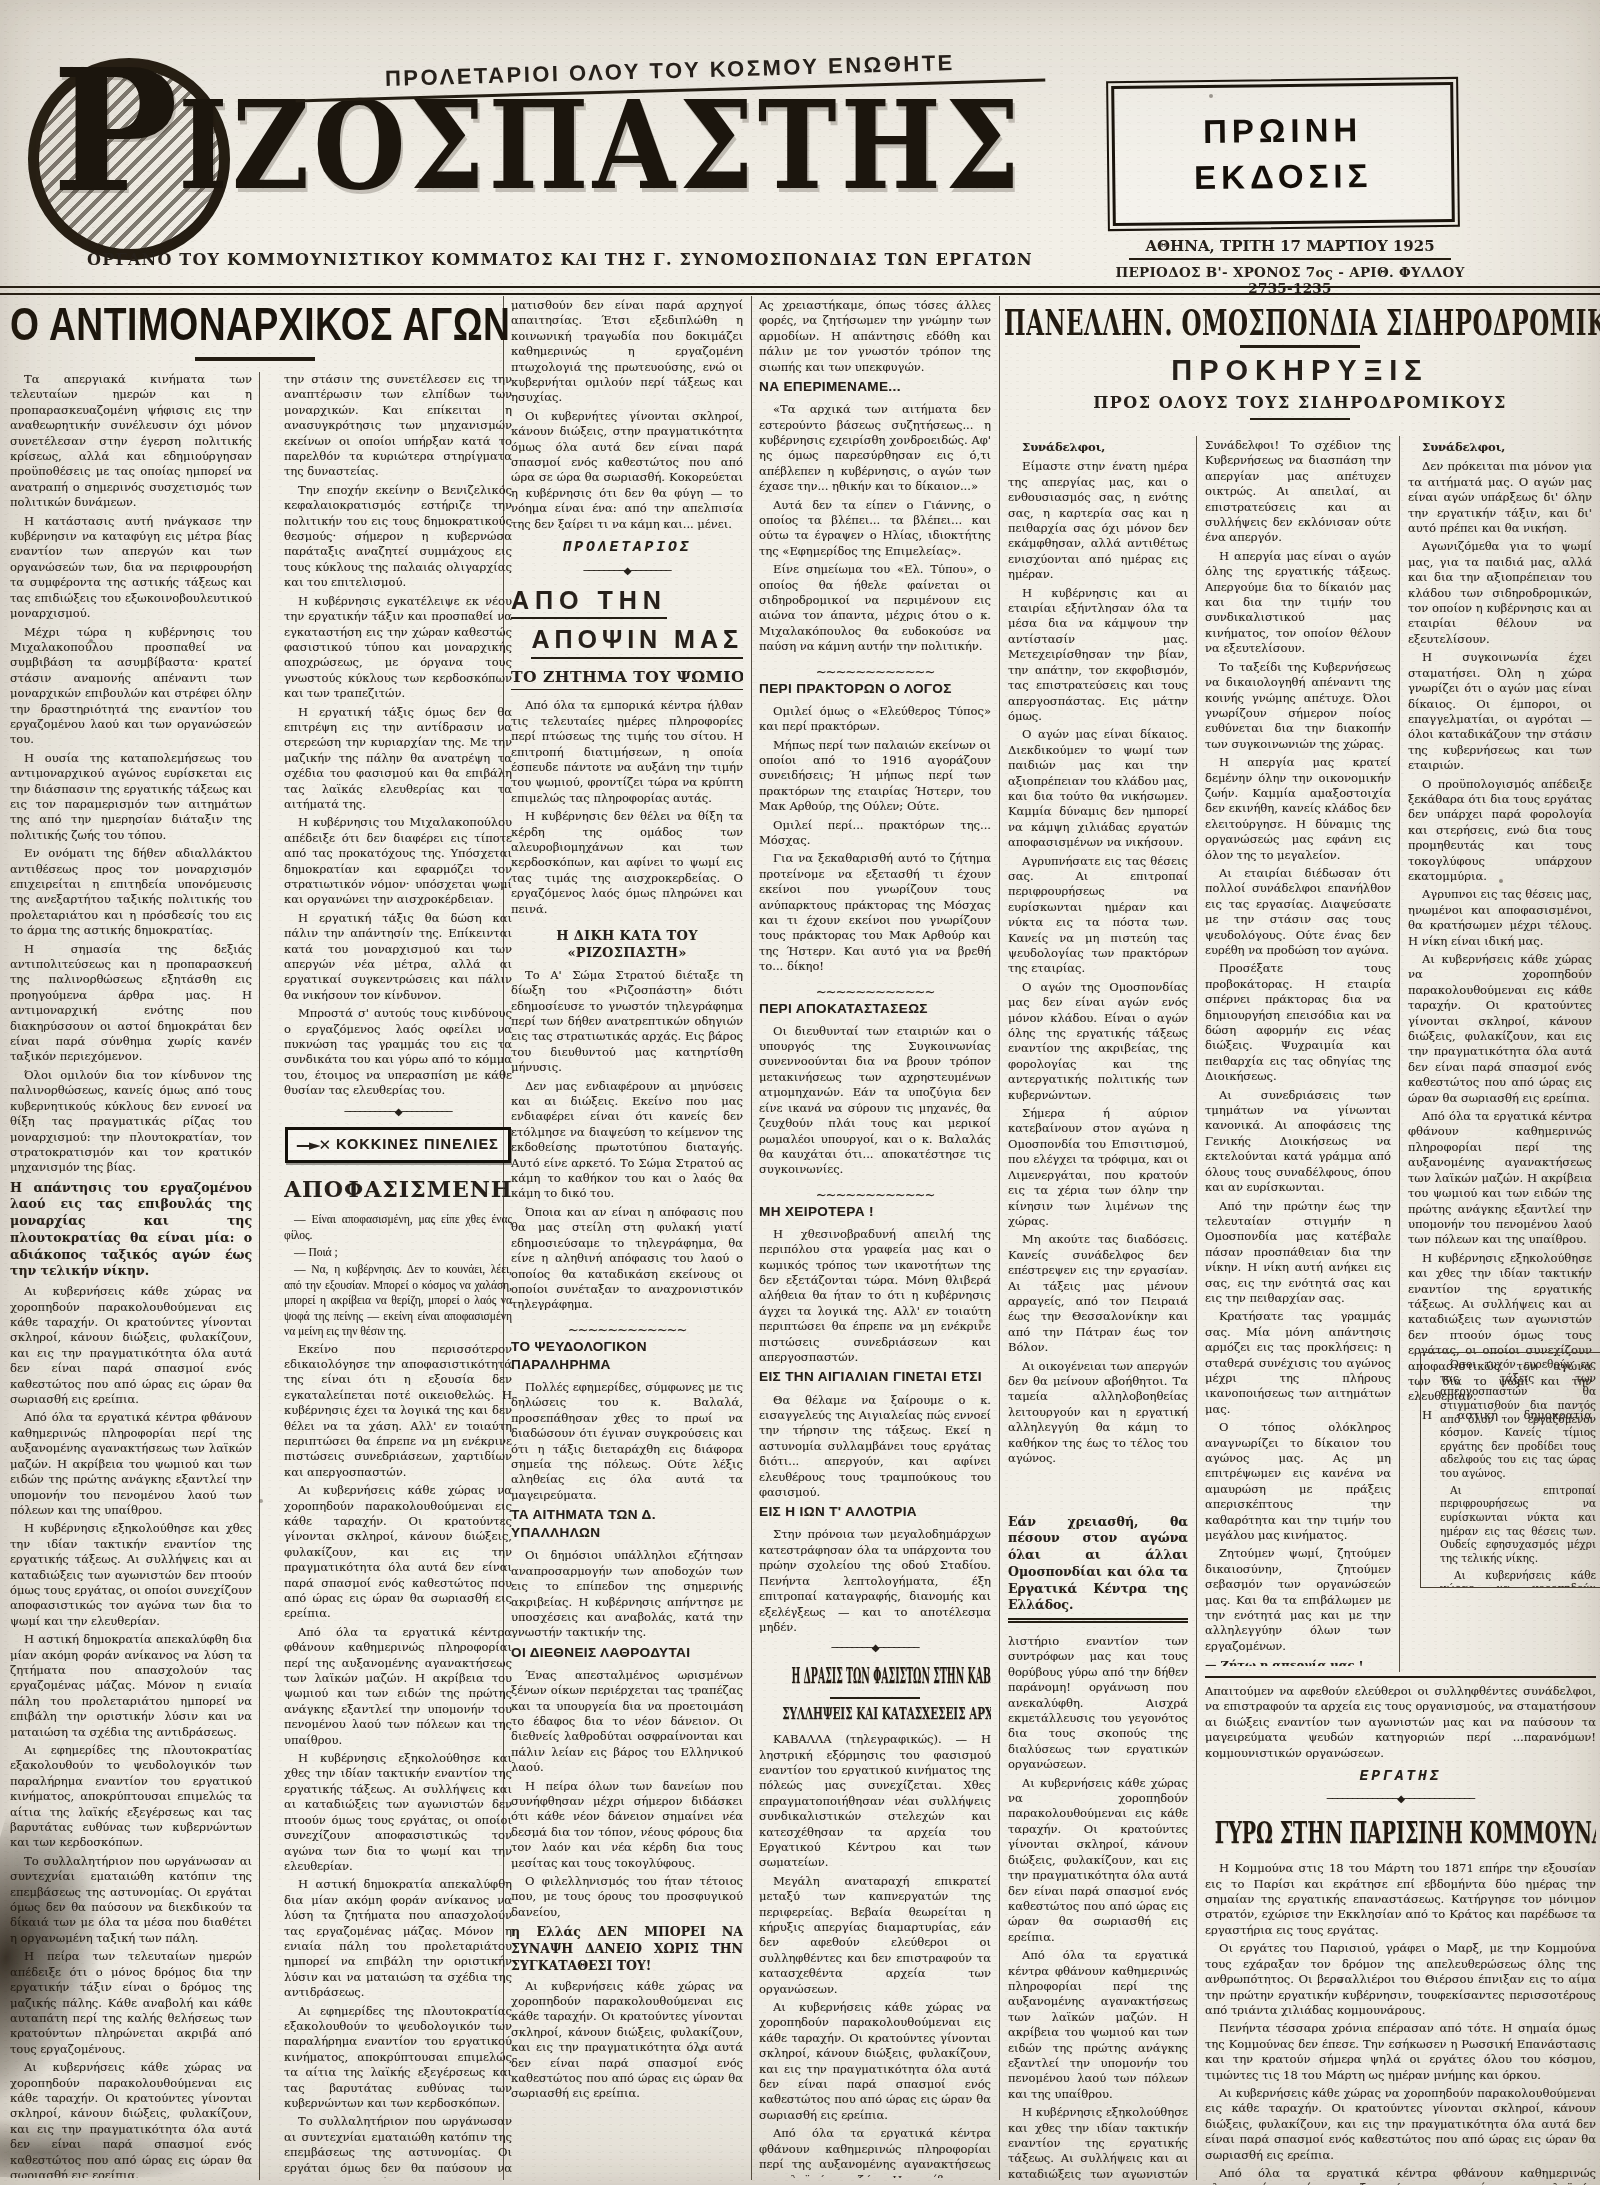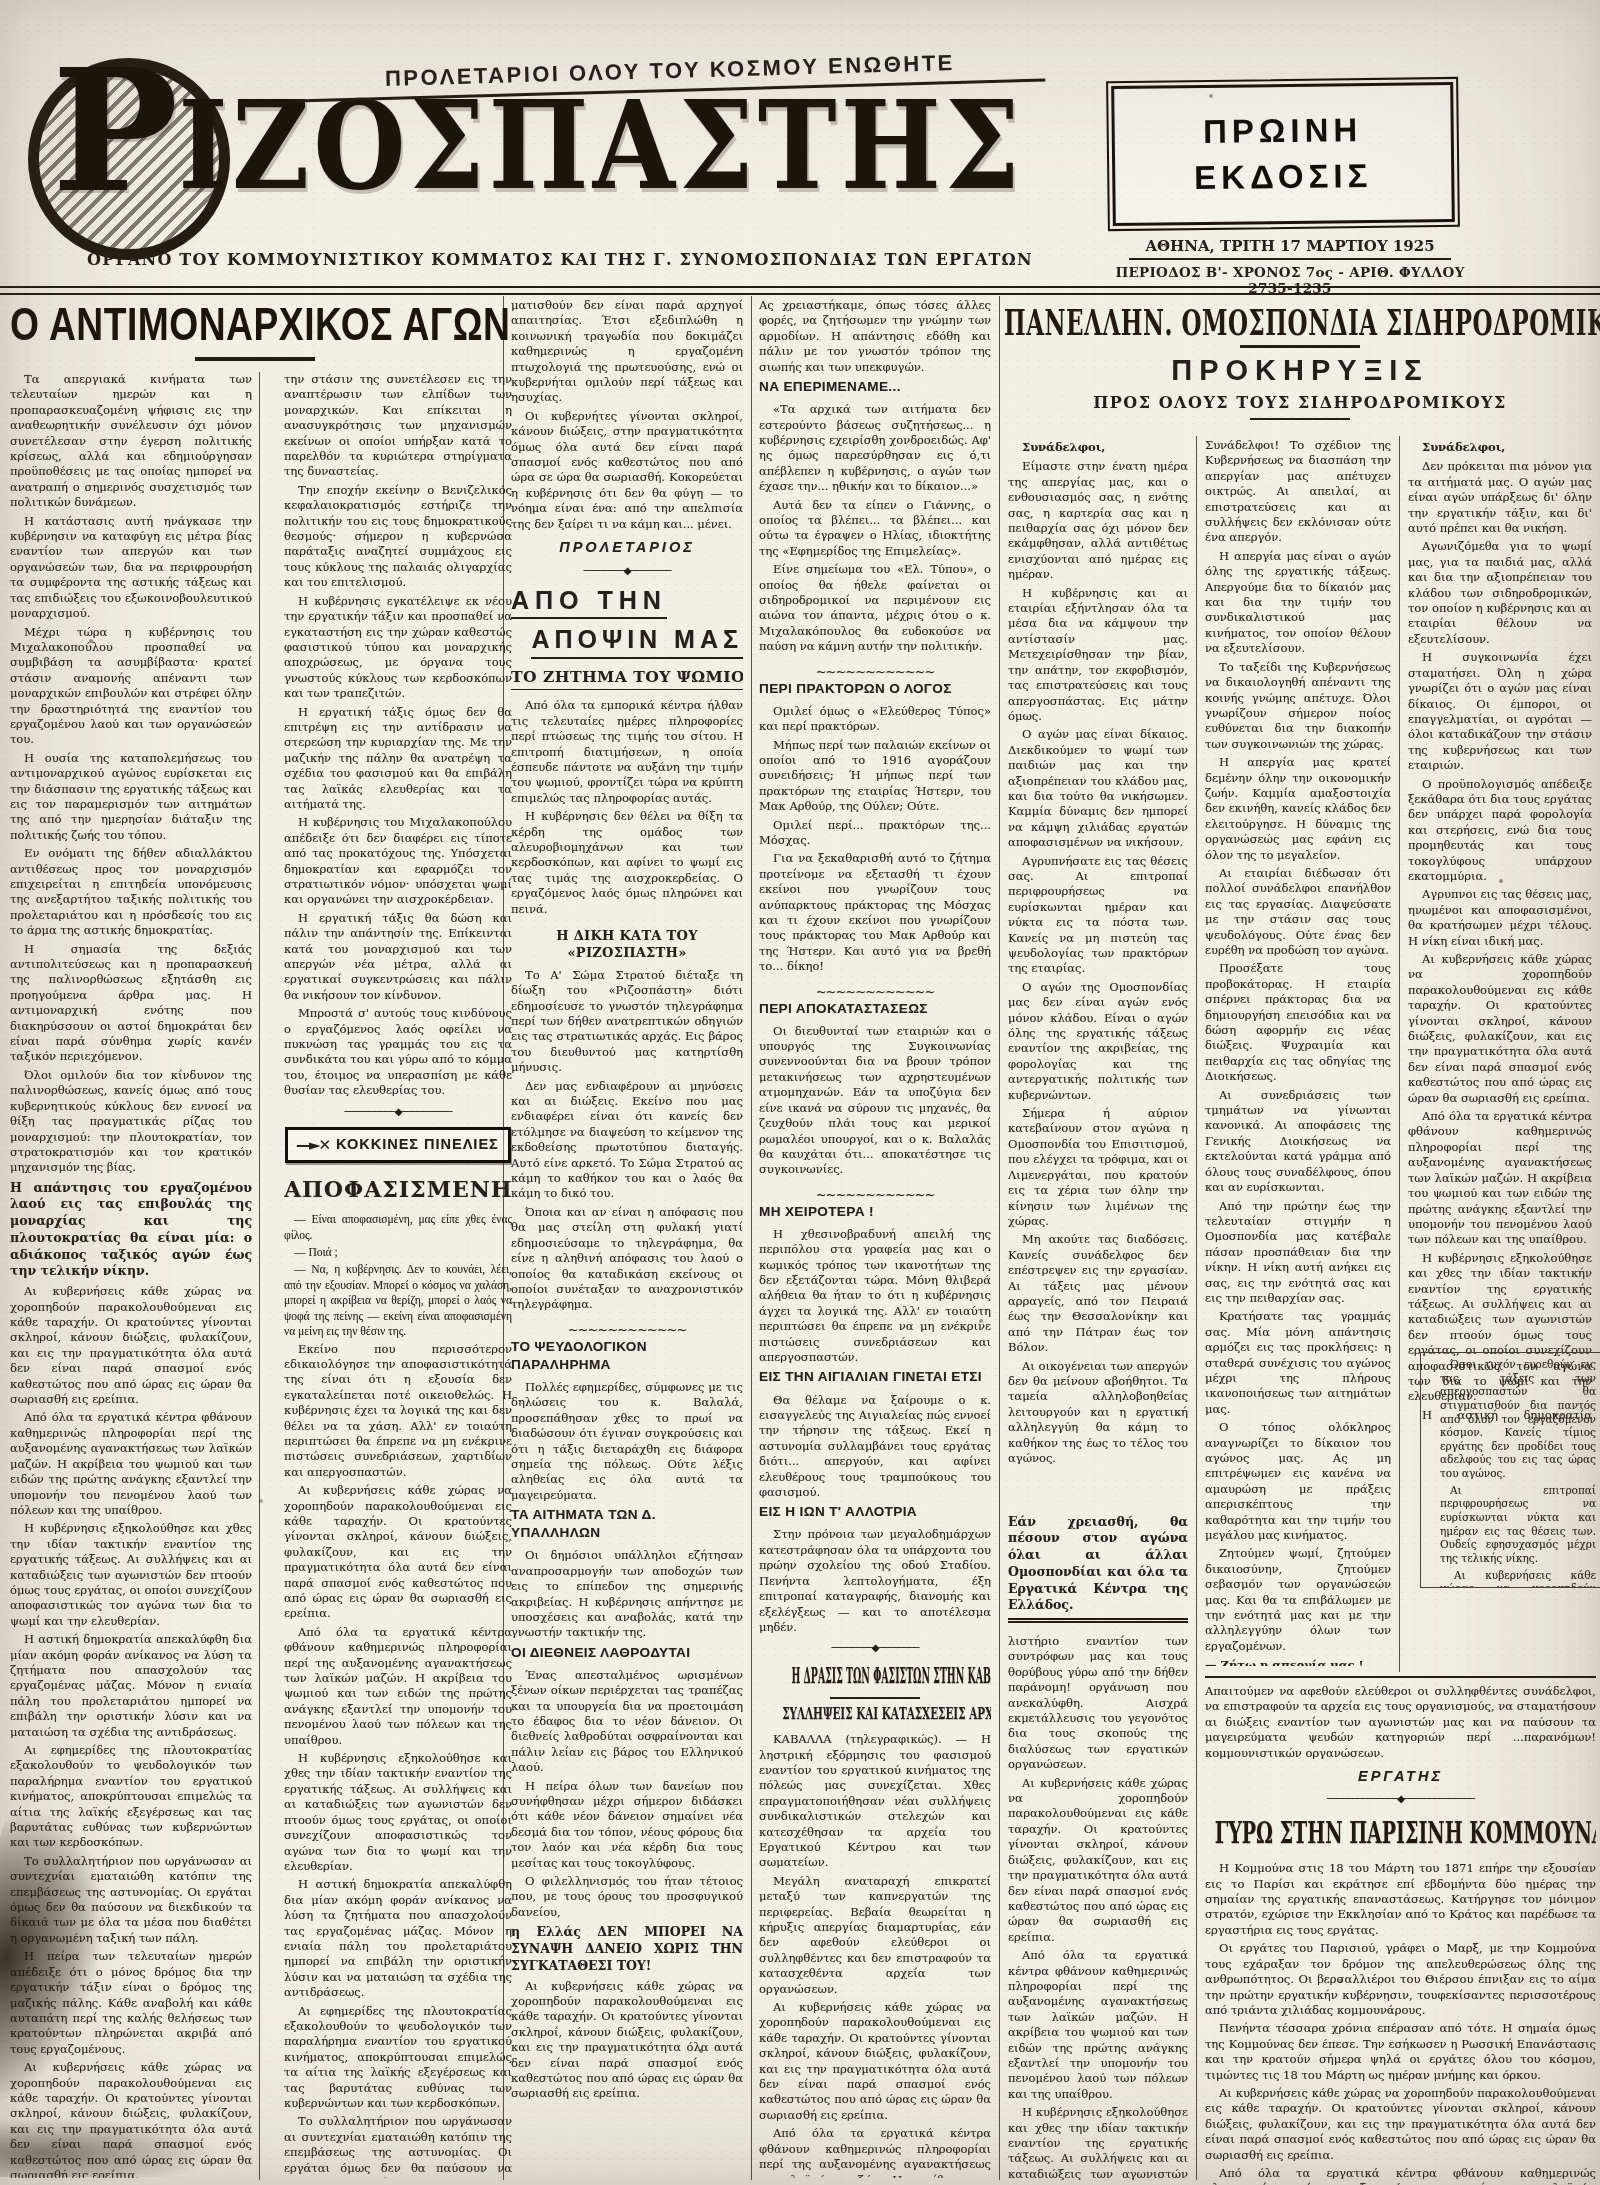--- a/index.html
+++ b/index.html
@@ -88,21 +88,21 @@
   .b-h2c + .b-d{margin-top:8px;}
   .b-ha{font-family:"Liberation Sans",sans-serif;font-weight:700;font-size:25px;letter-spacing:6px;
     width:max-content;border-bottom:2.5px solid #241d13;margin:8px 0 4px;text-indent:0;}
   .b-hb{font-family:"Liberation Sans",sans-serif;font-weight:700;font-size:25px;letter-spacing:5px;
     width:max-content;border-bottom:2.5px solid #241d13;margin:0 0 8px auto;text-indent:0;}
   .b-h3{font-weight:700;text-align:center;font-size:15.5px;letter-spacing:.5px;width:max-content;
     margin:4px auto 8px;border-bottom:1px solid #241d13;padding-bottom:2px;}
   .b-H{font-weight:700;text-align:center;white-space:nowrap;margin:14px 0 12px;color:#221a10;}
   .colD .b-H{font-size:13px;transform:scale(.72,1.7);transform-origin:center;}
   .wideblk .b-H{font-size:20px;transform:scale(.95,1.5);transform-origin:center;margin:16px 0 14px;}
-  .b-sig{font-family:Liberation Sans, sans-serif;font-weight:700;font-style:italic;text-align:center;
+  .b-sig{font-family:Liberation Mono, monospace;font-weight:700;font-style:italic;text-align:center;
     font-size:14.5px;letter-spacing:3px;margin:6px 0;}
   .b-slog{font-weight:700;margin:1px 0;text-indent:0;text-align:left;}
   .b-pb{font-weight:700;font-size:12.5px;text-align:justify;margin:4px 0;}
   .b-orn{font-family:"DejaVu Sans",sans-serif;text-align:center;font-size:10px;letter-spacing:-1px;
     line-height:1;margin:8px 0;}
   .b-wave{text-align:center;font-size:13px;letter-spacing:-1px;line-height:1;margin:10px 0 0;}
   .b-srule{width:90px;border-top:2.5px solid #241d13;margin:0 auto 6px;}
   .b-sp{flex:1;min-height:0;}
   .b-ip{text-indent:10px;margin:0 0 3px;}
   .b-kbox{display:flex;align-items:center;gap:7px;border:3.5px solid #141009;

